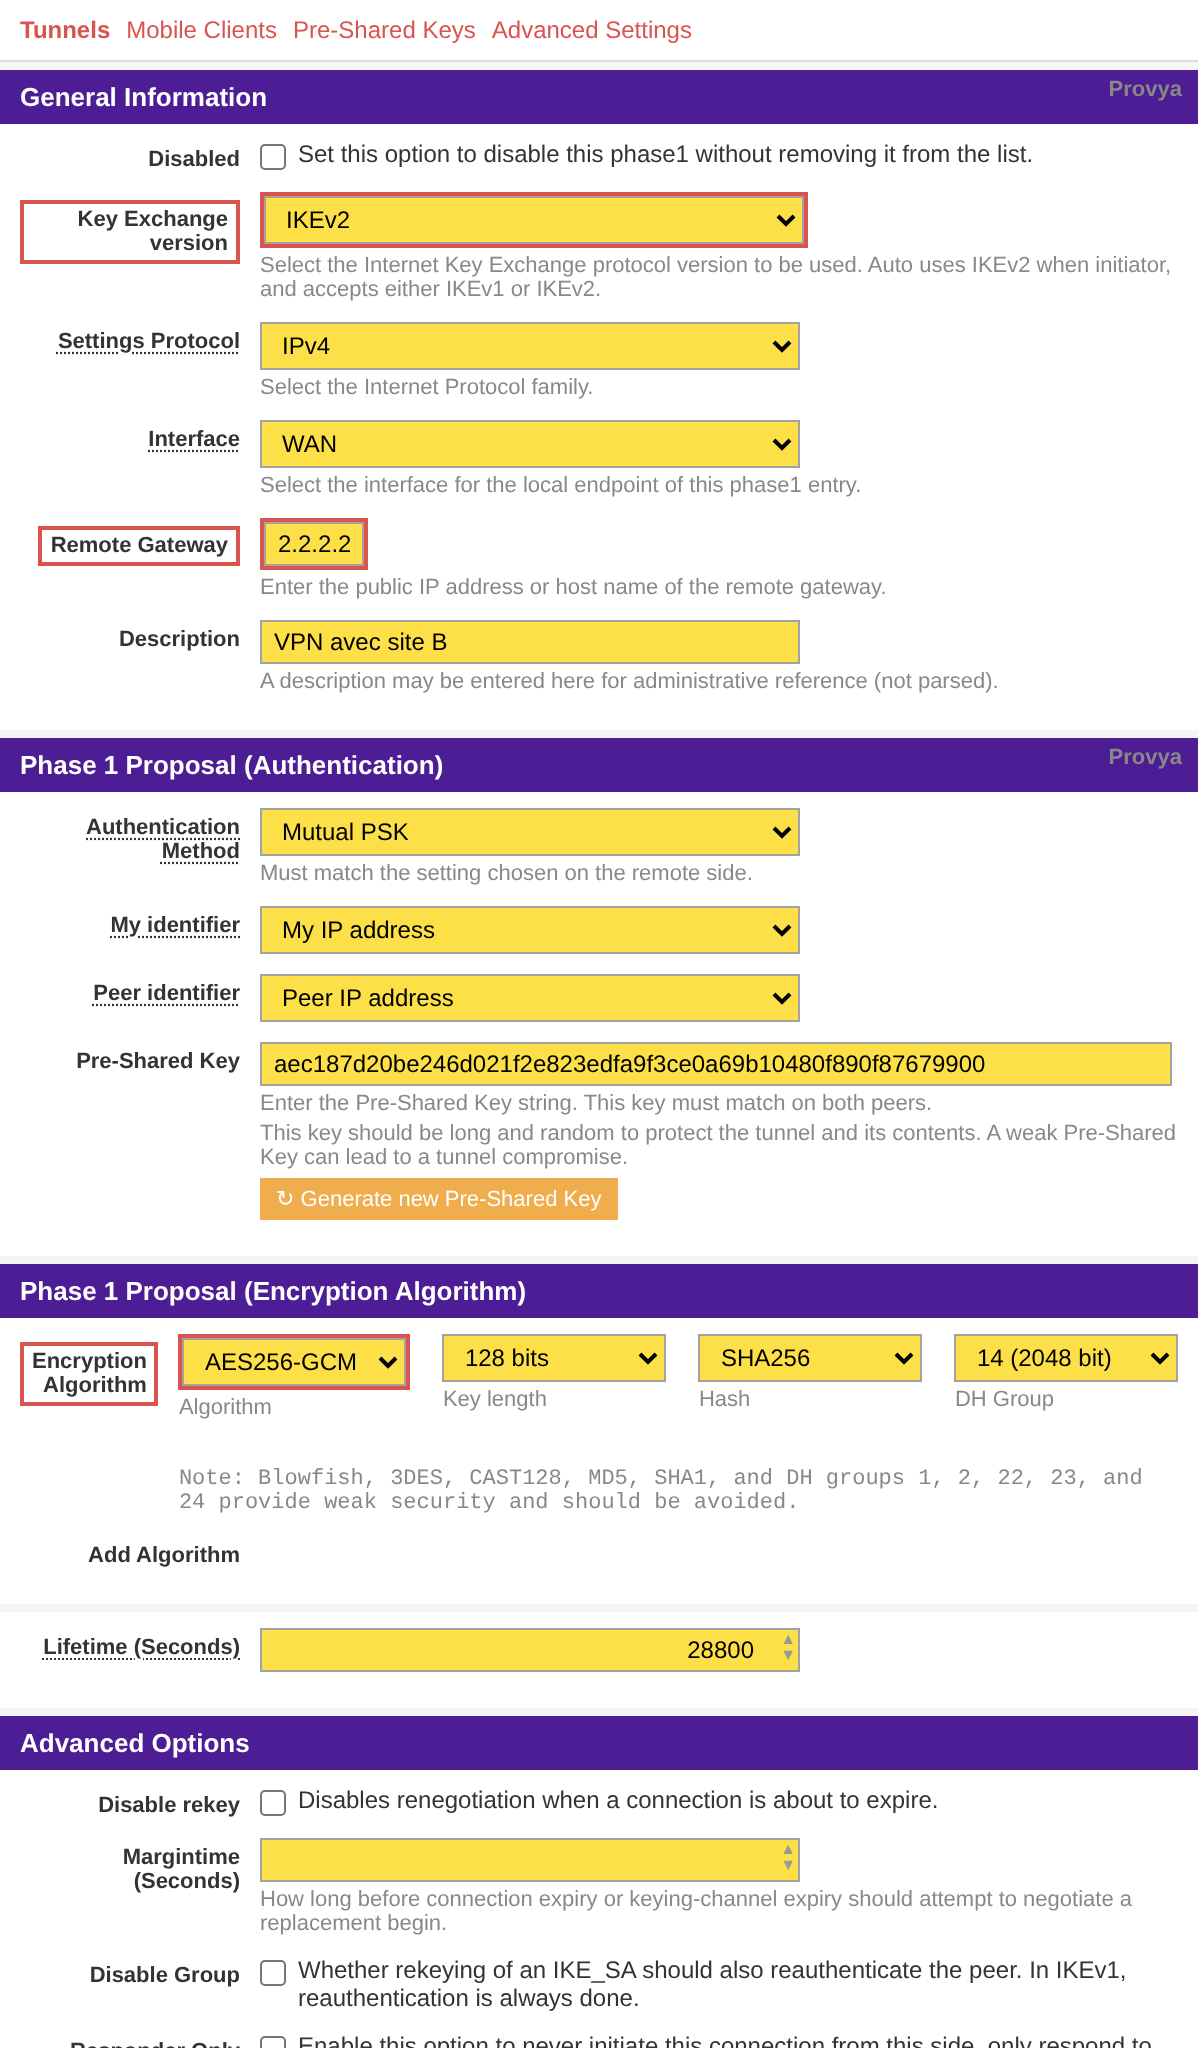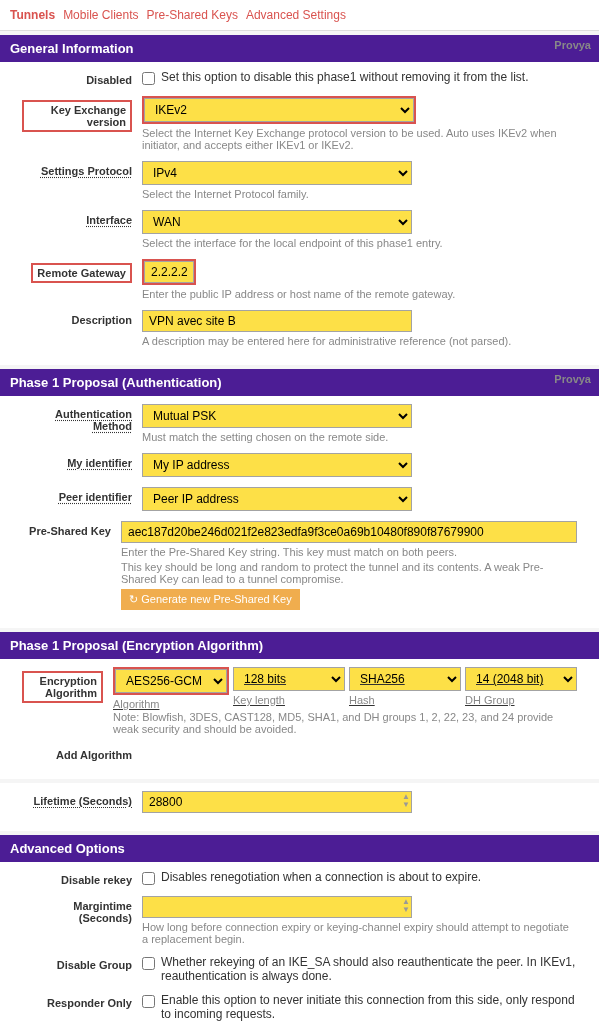--- a/index.html
+++ b/index.html
@@ -2,38 +2,38 @@
 <html><head>
 <meta charset="utf-8">
 <style>
   * { box-sizing: border-box; margin: 0; padding: 0; font-family: Arial, sans-serif; }
   body { background: #f5f5f5; font-size: 12px; color: #333; width: 599px; }
   .tabs { display: flex; gap: 8px; padding: 8px 10px; background: #fff; border-bottom: 1px solid #ddd; }
   .tab { color: #d9534f; font-size: 12px; cursor: pointer; }
   .tab.active { font-weight: bold; }
   .section-header { background: #4c1d95; color: #fff; padding: 6px 10px; font-size: 13px; font-weight: bold; margin-top: 4px; position: relative; }
   .section-header .watermark { position: absolute; right: 8px; top: 4px; color: #888; font-size: 11px; }
-  .section-body { background: #fff; padding: 8px 12px; }
+  .section-body { background: #fff; padding: 8px 0; }
   .row { display: flex; align-items: flex-start; margin-bottom: 10px; padding: 0 10px; }
   .row-label { width: 120px; text-align: right; padding-right: 10px; font-size: 11px; font-weight: bold; padding-top: 4px; }
   .row-label.under { text-decoration: underline dotted; text-underline-offset: 2px; }
   .row-content { flex: 1; }
   .row-help { font-size: 11px; color: #888; margin-top: 3px; }
   select, input[type="text"] { width: 270px; padding: 3px 6px; font-size: 12px; border: 1px solid #a3a3a3; background: #fde047; }
   select.mid { width: 112px; }
   .hl-red { border: 2px solid #d9534f; padding: 2px 4px; display: inline-block; }
   .checkbox-row { display: flex; align-items: flex-start; gap: 6px; }
   .checkbox-row input { margin-top: 2px; }
-  .enc-row { display: flex; gap: 4px; text-decoration: underline; }
+  .enc-row { display: flex; gap: 16px; }
   .enc-group { display: flex; flex-direction: column; }
   .enc-sub { font-size: 11px; color: #888; margin-top: 3px; }
   .btn-orange { background: #f0ad4e; color: #fff; border: none; padding: 4px 8px; font-size: 11px; cursor: pointer; margin-top: 4px; }
   .btn-green { background: #5cb85c; color: #fff; border: none; padding: 5px 10px; font-size: 12px; cursor: pointer; }
   .spinbox { position: relative; display: inline-block; }
-  .spinbox input { padding-right: 22px; }
+  .spinbox input { padding-right: 22px; text-align: right; }
   .spinbox .spinners { position: absolute; right: 2px; top: 2px; display: flex; flex-direction: column; font-size: 8px; color: #999; line-height: 8px; }
 </style>
 </head>
 <body>
 
 <div class="tabs">
   <span class="tab active">Tunnels</span>
   <span class="tab">Mobile Clients</span>
   <span class="tab">Pre-Shared Keys</span>
   <span class="tab">Advanced Settings</span>
@@ -148,21 +148,21 @@
         </div>
         <div class="enc-group">
           <select class="mid"><option>SHA256</option></select>
           <span class="enc-sub">Hash</span>
         </div>
         <div class="enc-group">
           <select class="mid"><option>14 (2048 bit)</option></select>
           <span class="enc-sub">DH Group</span>
         </div>
       </div>
-      <div class="row-help" style="margin-top:1px;">Note: Blowfish, 3DES, CAST128, MD5, SHA1, and DH groups 1, 2, 22, 23, and 24 provide weak security and should be avoided.</div>
+      <div class="row-help" style="margin-top:24px;font-family:Liberation Mono, monospace;">Note: Blowfish, 3DES, CAST128, MD5, SHA1, and DH groups 1, 2, 22, 23, and 24 provide weak security and should be avoided.</div>
     </div>
   </div>
   <div class="row">
     <div class="row-label">Add Algorithm</div>
   </div>
 </div>
 
 <div class="section-body" style="margin-top:4px;">
   <div class="row">
     <div class="row-label under">Lifetime (Seconds)</div>

